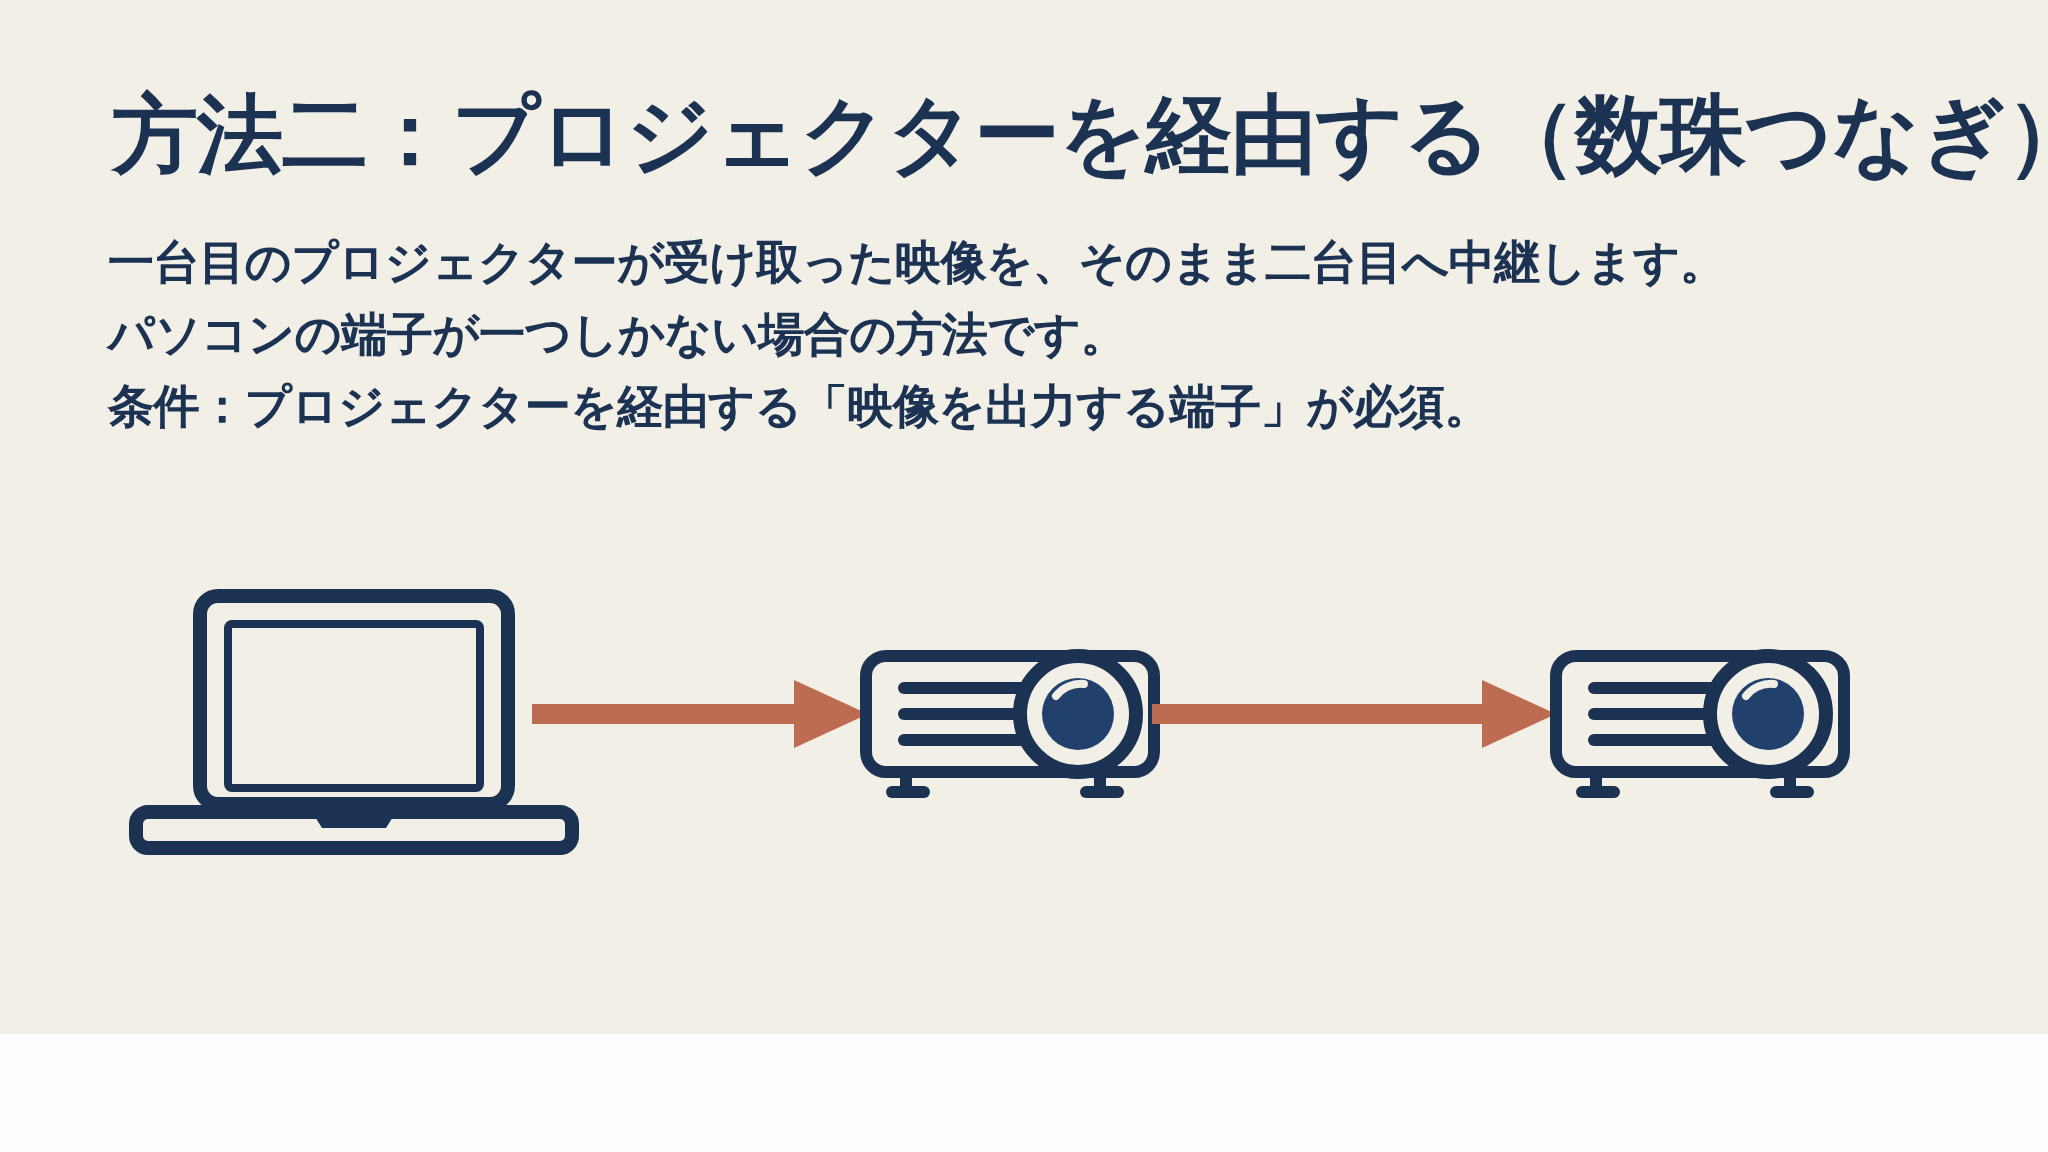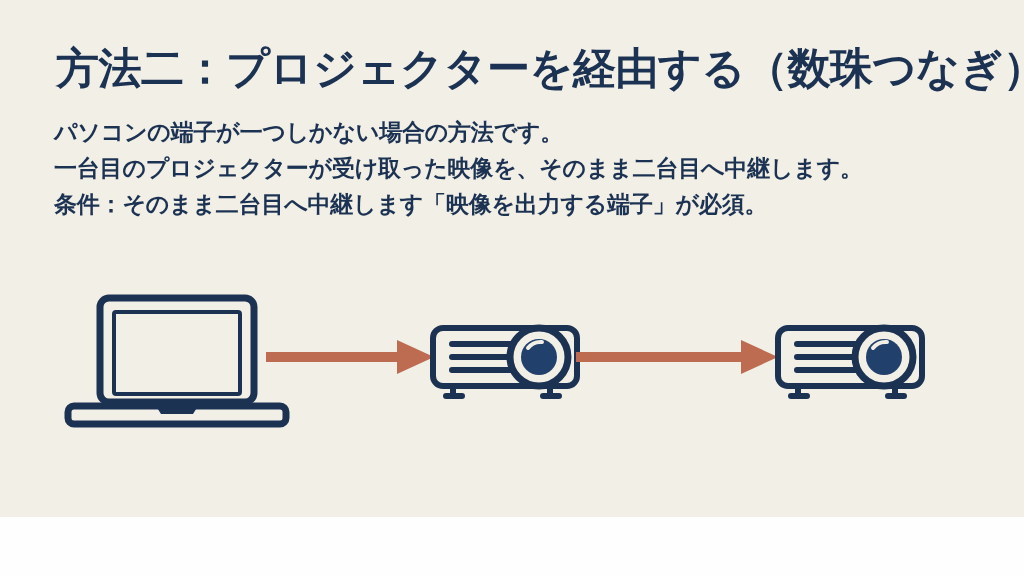--- a/index.html
+++ b/index.html
@@ -88,23 +88,23 @@
 <body>
 
 <div class="slide">
 
   <div class="slide-canvas"></div>
   <div class="bottom-band"></div>
 
   <div class="title">方法二：プロジェクターを経由する（数珠つなぎ）</div>
 
   <div class="body-text">
+    <span class="line">一台目のプロジェクターが受け取った映像を、そのまま二台目へ中継します。</span>
     <span class="line">パソコンの端子が一つしかない場合の方法です。</span>
-    <span class="line">一台目のプロジェクターが受け取った映像を、そのまま二台目へ中継します。</span>
-    <span class="line">条件：そのまま二台目へ中継します「映像を出力する端子」が必須。</span>
+    <span class="line">条件：プロジェクターを経由する「映像を出力する端子」が必須。</span>
   </div>
 
   <div class="diagram">
 
     <div class="node laptop">
       <svg viewBox="0 0 226 140" xmlns="http://www.w3.org/2000/svg">
         <g fill="none" stroke="#1c3253" stroke-width="7" stroke-linejoin="round" stroke-linecap="round">
           <rect x="36" y="8" width="154" height="104" rx="9"></rect>
           <rect x="50" y="22" width="126" height="82" rx="2" stroke-width="4"></rect>
           <path d="M10 116 h206 a6 6 0 0 1 6 6 v6 a6 6 0 0 1 -6 6 h-206 a6 6 0 0 1 -6 -6 v-6 a6 6 0 0 1 6 -6 z"></path>

